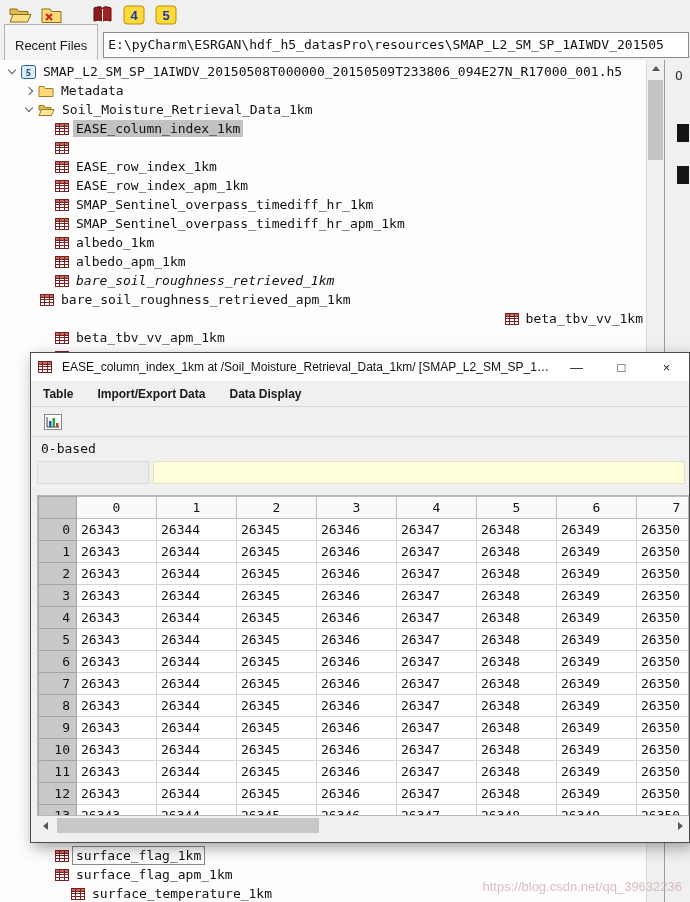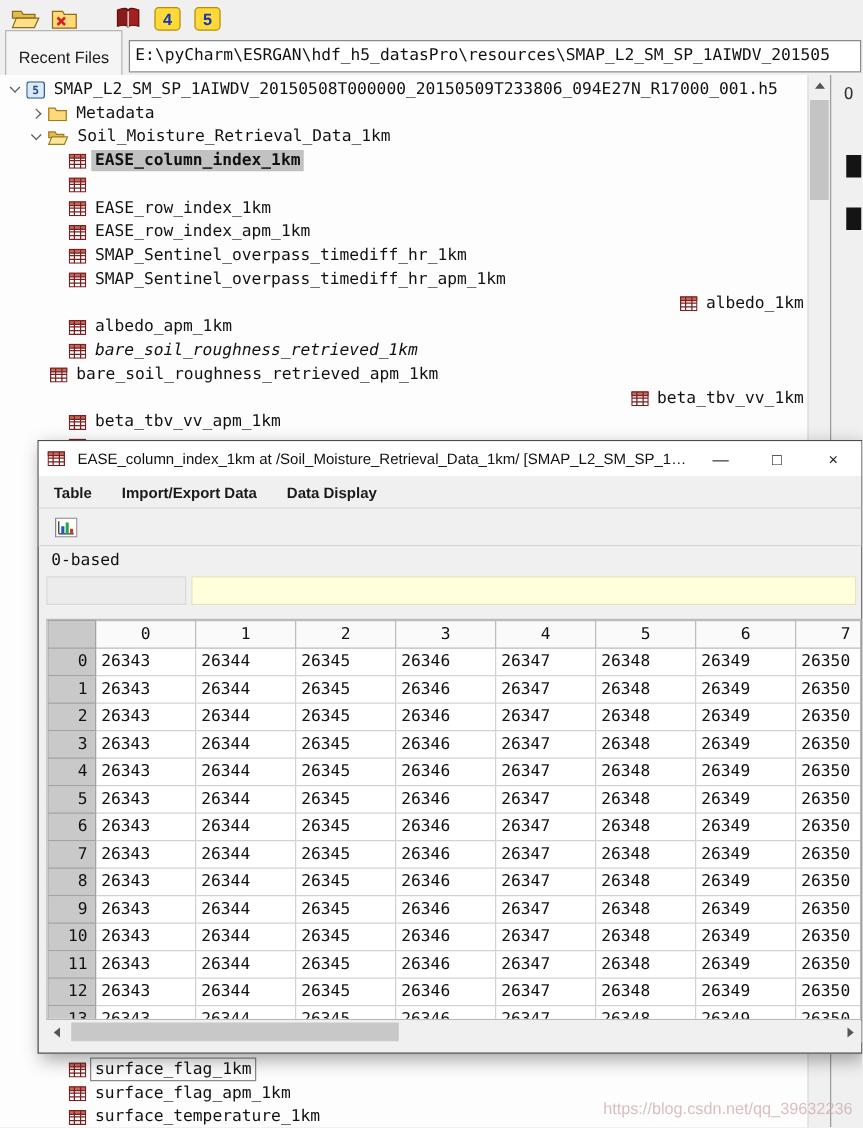--- a/index.html
+++ b/index.html
@@ -149,21 +149,21 @@
             <i class="chev down"></i>
           </span>
           <span class="tree-icon">
             <svg width="17" height="13" viewBox="0 0 17 13">
               <path d="M1 2.5 h5 l1.2 2 H13 v2.5 H1 Z" fill="#e3bb55" stroke="#a07d1c"></path>
               <path d="M3.5 6.5 H16 l-2.5 6 H1 Z" fill="#ffe59a" stroke="#a07d1c"></path>
             </svg>
           </span>
           <span class="tree-label">Soil_Moisture_Retrieval_Data_1km</span>
         </div>
-        <div class="tree-row" style="padding-left: 38px; font-weight: bold;">
+        <div class="tree-row" style="padding-left: 38px;">
           <span class="expander"></span>
           <span class="tree-icon">
             <svg width="14" height="12" viewBox="0 0 14 12">
               <rect x="0.5" y="0.5" width="13" height="11" fill="#ffffff" stroke="#7a2020"></rect>
               <rect x="0.5" y="0.5" width="13" height="3" fill="#c46a5a" stroke="#7a2020"></rect>
               <line x1="4.5" y1="0.5" x2="4.5" y2="11.5" stroke="#7a2020"></line>
               <line x1="9.5" y1="0.5" x2="9.5" y2="11.5" stroke="#7a2020"></line>
               <line x1="0.5" y1="5.5" x2="13.5" y2="5.5" stroke="#7a2020"></line>
               <line x1="0.5" y1="8.5" x2="13.5" y2="8.5" stroke="#7a2020"></line>
             </svg>
@@ -232,21 +232,21 @@
               <rect x="0.5" y="0.5" width="13" height="11" fill="#ffffff" stroke="#7a2020"></rect>
               <rect x="0.5" y="0.5" width="13" height="3" fill="#c46a5a" stroke="#7a2020"></rect>
               <line x1="4.5" y1="0.5" x2="4.5" y2="11.5" stroke="#7a2020"></line>
               <line x1="9.5" y1="0.5" x2="9.5" y2="11.5" stroke="#7a2020"></line>
               <line x1="0.5" y1="5.5" x2="13.5" y2="5.5" stroke="#7a2020"></line>
               <line x1="0.5" y1="8.5" x2="13.5" y2="8.5" stroke="#7a2020"></line>
             </svg>
           </span>
           <span class="tree-label">SMAP_Sentinel_overpass_timediff_hr_apm_1km</span>
         </div>
-        <div class="tree-row" style=" justify-content: flex-end;">
+        <div class="tree-row" style="padding-left: 38px;">
           <span class="expander"></span>
           <span class="tree-icon">
             <svg width="14" height="12" viewBox="0 0 14 12">
               <rect x="0.5" y="0.5" width="13" height="11" fill="#ffffff" stroke="#7a2020"></rect>
               <rect x="0.5" y="0.5" width="13" height="3" fill="#c46a5a" stroke="#7a2020"></rect>
               <line x1="4.5" y1="0.5" x2="4.5" y2="11.5" stroke="#7a2020"></line>
               <line x1="9.5" y1="0.5" x2="9.5" y2="11.5" stroke="#7a2020"></line>
               <line x1="0.5" y1="5.5" x2="13.5" y2="5.5" stroke="#7a2020"></line>
               <line x1="0.5" y1="8.5" x2="13.5" y2="8.5" stroke="#7a2020"></line>
             </svg>
@@ -360,21 +360,21 @@
               <rect x="0.5" y="0.5" width="13" height="11" fill="#ffffff" stroke="#7a2020"></rect>
               <rect x="0.5" y="0.5" width="13" height="3" fill="#c46a5a" stroke="#7a2020"></rect>
               <line x1="4.5" y1="0.5" x2="4.5" y2="11.5" stroke="#7a2020"></line>
               <line x1="9.5" y1="0.5" x2="9.5" y2="11.5" stroke="#7a2020"></line>
               <line x1="0.5" y1="5.5" x2="13.5" y2="5.5" stroke="#7a2020"></line>
               <line x1="0.5" y1="8.5" x2="13.5" y2="8.5" stroke="#7a2020"></line>
             </svg>
           </span>
           <span class="tree-label">surface_flag_apm_1km</span>
         </div>
-        <div class="tree-row" style="padding-left: 38px;">
+        <div class="tree-row" style="padding-left: 54px;">
           <span class="expander"></span>
           <span class="tree-icon">
             <svg width="14" height="12" viewBox="0 0 14 12">
               <rect x="0.5" y="0.5" width="13" height="11" fill="#ffffff" stroke="#7a2020"></rect>
               <rect x="0.5" y="0.5" width="13" height="3" fill="#c46a5a" stroke="#7a2020"></rect>
               <line x1="4.5" y1="0.5" x2="4.5" y2="11.5" stroke="#7a2020"></line>
               <line x1="9.5" y1="0.5" x2="9.5" y2="11.5" stroke="#7a2020"></line>
               <line x1="0.5" y1="5.5" x2="13.5" y2="5.5" stroke="#7a2020"></line>
               <line x1="0.5" y1="8.5" x2="13.5" y2="8.5" stroke="#7a2020"></line>
             </svg>

